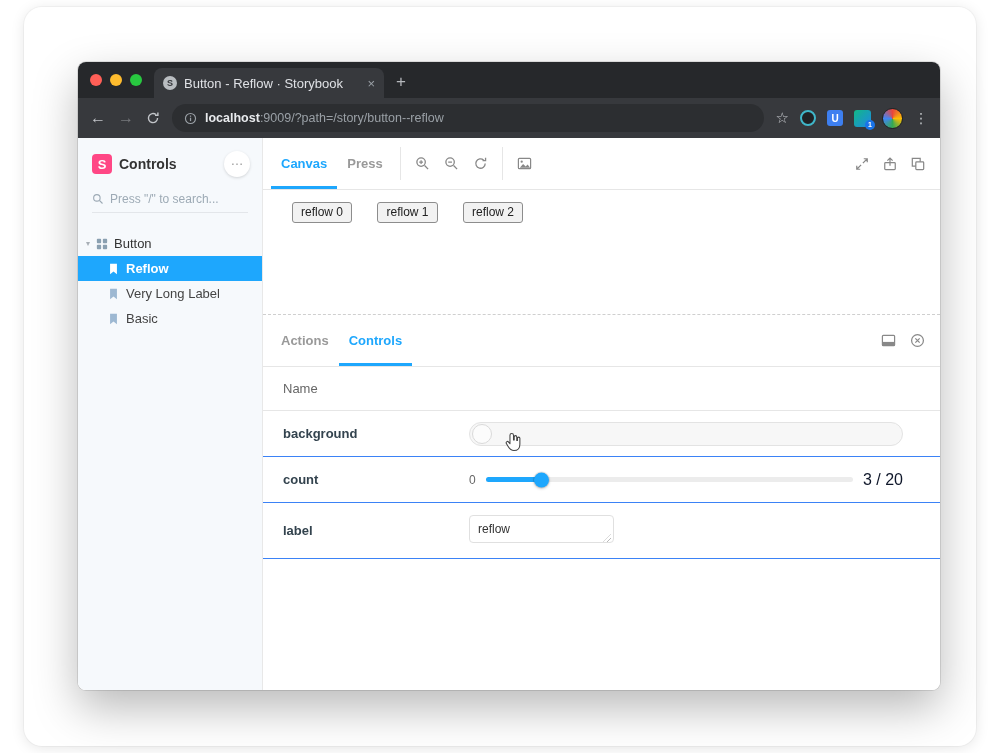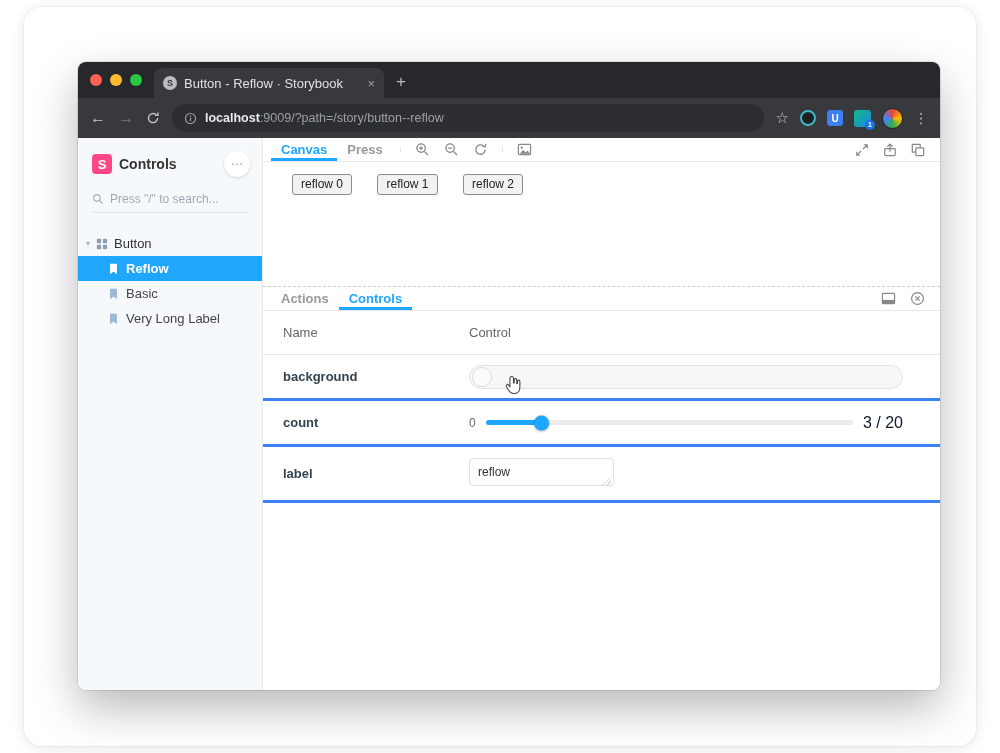--- a/index.html
+++ b/index.html
@@ -60,38 +60,38 @@
     font-family:"Liberation Sans", sans-serif; }
   .search input::placeholder { color:#9daab5; }
 
   .tree { margin-top:19px; font-size:13px; color:#333; }
   .group-row { display:flex; align-items:center; gap:6px; padding:4px 0 5px 8px; }
   .caret { color:#a8afb6; font-size:8px; }
   .tree-item { height:25px; display:flex; align-items:center; gap:7px; padding-left:30px; color:#444; }
   .tree-item.selected { background:#1ea7fd; color:#fff; font-weight:bold; }
 
   .content { flex:1; display:flex; flex-direction:column; border-left:1px solid #e8e8e8; min-width:0; }
-  .ptoolbar { height:24px; border-bottom:1px solid #e6e6e6; display:flex; align-items:stretch; padding:0 8px; flex:none; }
+  .ptoolbar { height:52px; border-bottom:1px solid #e6e6e6; display:flex; align-items:stretch; padding:0 8px; flex:none; }
   .tab-item { display:flex; align-items:center; padding:3px 10px 0; font-size:13px; font-weight:bold; color:#999;
     border-bottom:3px solid transparent; }
   .tab-item.active { color:#1ea7fd; border-bottom-color:#1ea7fd; }
   .vsep { width:1px; background:#e6e6e6; margin:9px 7px; }
   .tool-ic { display:flex; align-items:center; padding:0 7px; color:#888; }
   .right-tools { margin-left:auto; display:flex; align-items:stretch; }
 
   .canvas { height:125px; border-bottom:1px dashed #cfcfcf; padding:12px; flex:none; }
   .preview-btn { font-size:12px; padding:2px 8px 3px; background:#f2f2f2; border:1px solid #8d8d8d;
     border-radius:3px; color:#222; margin-right:4px; font-family:"Liberation Sans", sans-serif;margin-left:17px; }
 
   .controls-wrap { flex:1; display:flex; flex-direction:column; min-height:0; }
   .ctl-header { display:flex; height:44px; align-items:center; border-bottom:1px solid #e6e6e6;
     font-size:13px; color:#666; flex:none; }
   .col-name { width:206px; padding-left:20px; flex:none; }
   .col-control { flex:1; padding-right:37px; min-width:0; }
-  .ctl-row { display:flex; align-items:center; min-height:46px; border-bottom:3px solid #3b82f6;
+  .ctl-row { display:flex; align-items:center; min-height:46px; border-bottom:1px solid #3b82f6;
     font-size:13px; color:#333; flex:none; }
   .ctl-row .col-name { font-weight:bold; color:#33434e; font-weight:600; }
 
   .color-control { position:relative; height:24px; border:1px solid #e3e3e3; border-radius:12px;
     background:#f7f7f7; display:flex; align-items:center; padding-left:2px; }
   .swatch { width:20px; height:20px; border-radius:50%; background:#fcfcfc; border:1px solid #dadada; }
   .cursor { position:absolute; left:35px; top:9px; }
 
   .range-control { display:flex; align-items:center; gap:10px; }
   .range-min { font-size:12px; color:#666; }
@@ -200,29 +200,29 @@
               </svg>
           </span>
           <span>Reflow</span>
         </div>
         <div class="tree-item">
           <span>
             <svg width="11" height="12" viewBox="0 0 12 14">
                 <path d="M2 1h8v12L6 9.8 2 13z" fill="#9db8d2"></path>
               </svg>
           </span>
-          <span>Basic</span>
+          <span>Very Long Label</span>
         </div>
         <div class="tree-item">
           <span>
             <svg width="11" height="12" viewBox="0 0 12 14">
                 <path d="M2 1h8v12L6 9.8 2 13z" fill="#9db8d2"></path>
               </svg>
           </span>
-          <span>Very Long Label</span>
+          <span>Basic</span>
         </div>
       </div>
     </aside>
 
     <div class="content">
 
       <div class="ptoolbar">
         <div class="tab-item active">
             <span>Canvas</span>
           </div>
@@ -305,21 +305,20 @@
                 <circle cx="8" cy="8" r="6.3" fill="none" stroke="#888" stroke-width="1.3"></circle>
                 <path d="M5.7 5.7l4.6 4.6M10.3 5.7l-4.6 4.6" stroke="#888" stroke-width="1.3"></path>
               </svg>
           </span>
         </div>
       </div>
 
       <div class="controls-wrap">
         <div class="ctl-header">
           <div class="col-name">Name</div>
-          <div class="col-control">Control</div>
         </div>
 
         <div class="ctl-row">
           <div class="col-name">background</div>
           <div class="col-control">
             <div class="color-control">
               <span class="swatch"></span>
               <span class="cursor">
                 <svg width="17" height="20" viewBox="0 0 24 28">
                   <path d="M7 13V4.5C7 3.1 8.1 2 9.5 2S12 3.1 12 4.5V11h1V6.8c0-1 .8-1.8 1.8-1.8s1.8.8 1.8 1.8V12h1V8.8c0-1 .8-1.7 1.7-1.7s1.7.8 1.7 1.7V17c0 5.5-3.4 9-8.4 9-4 0-5.9-1.7-7.7-4.8l-3-5.2c-.5-.9-.2-2 .7-2.5.8-.5 1.9-.2 2.5.6L7 16.5z" fill="#ffffff" stroke="#444" stroke-width="1.5" stroke-linejoin="round"></path>

